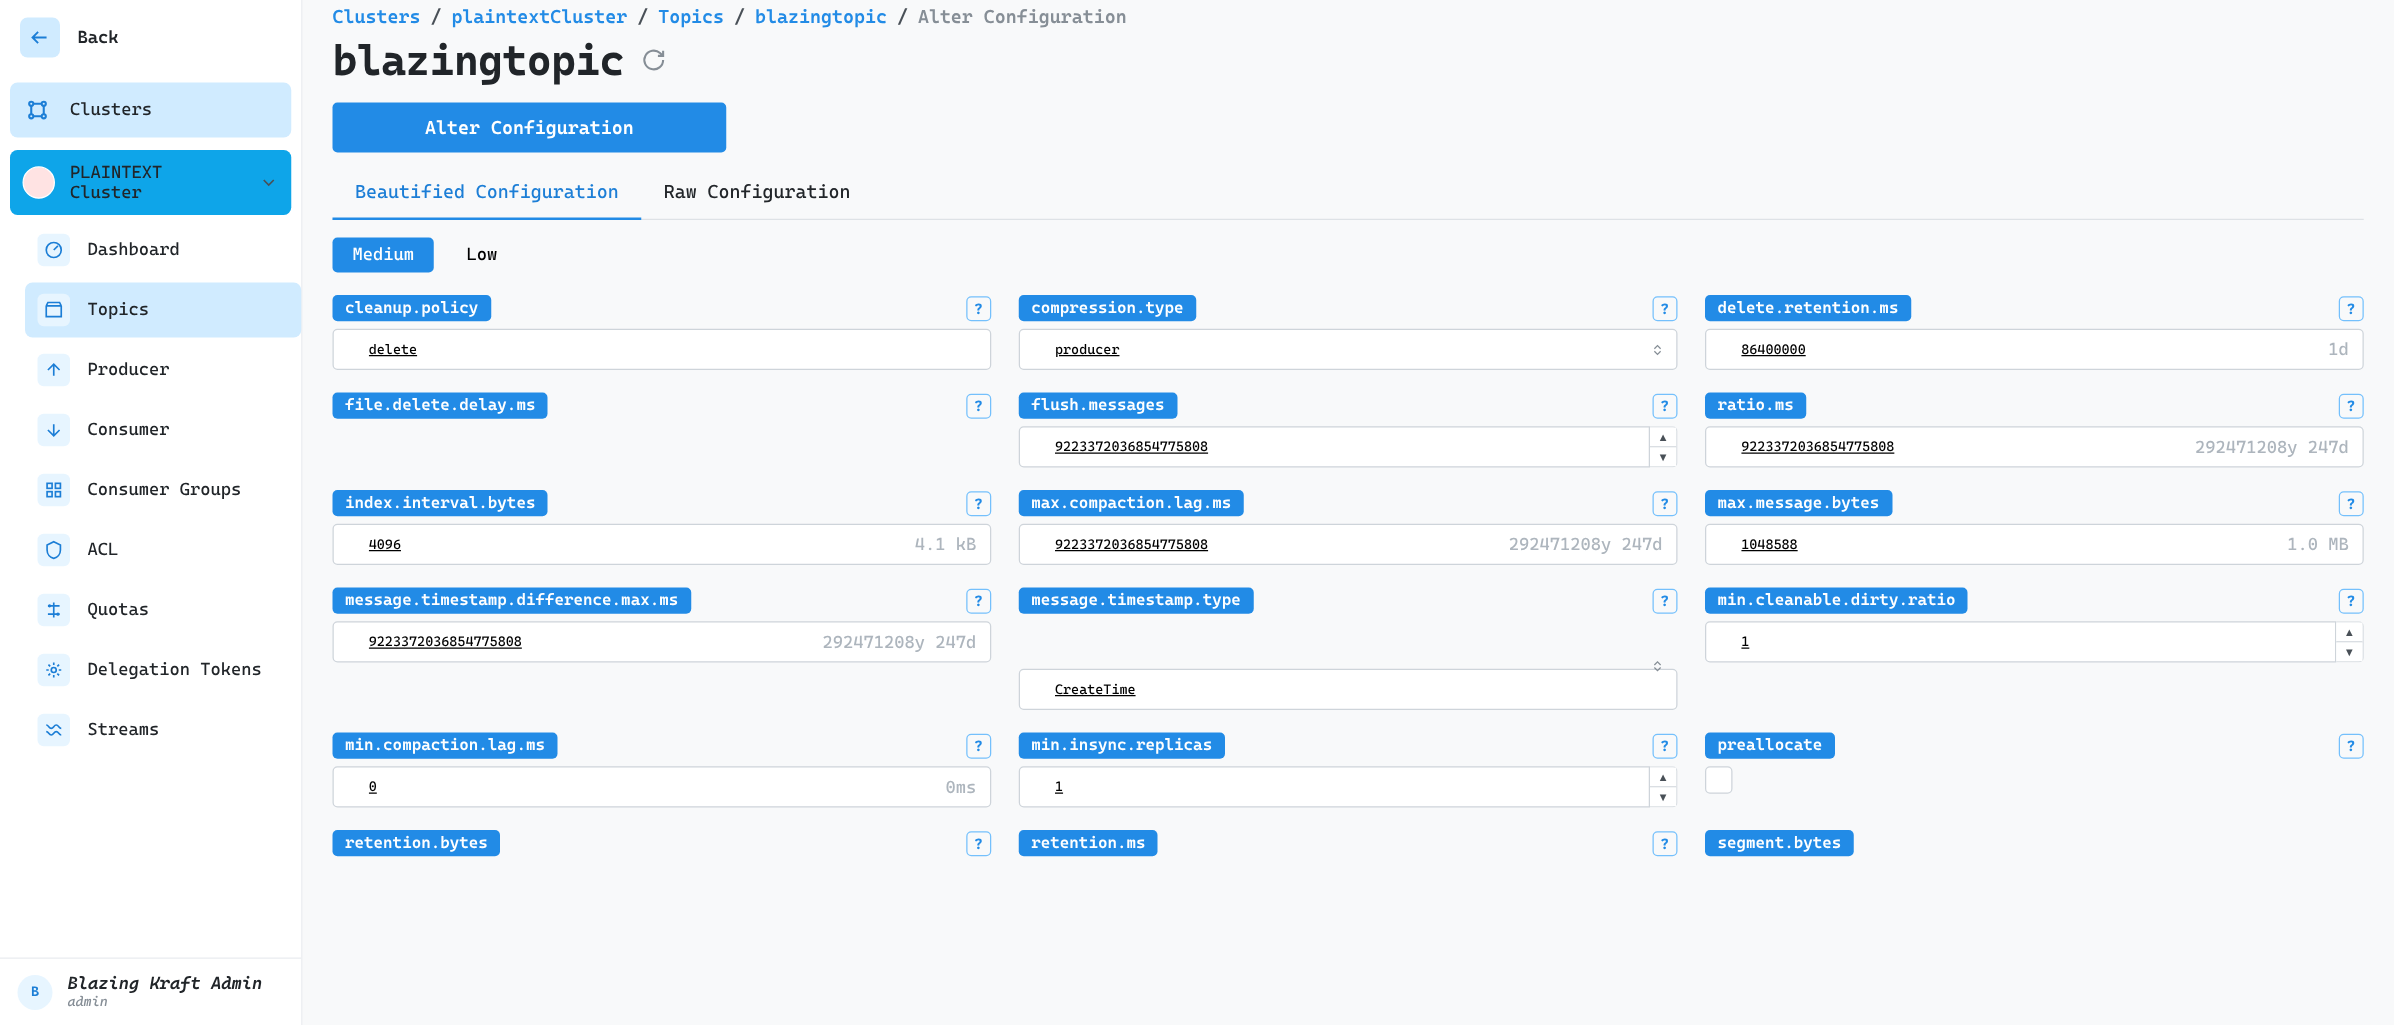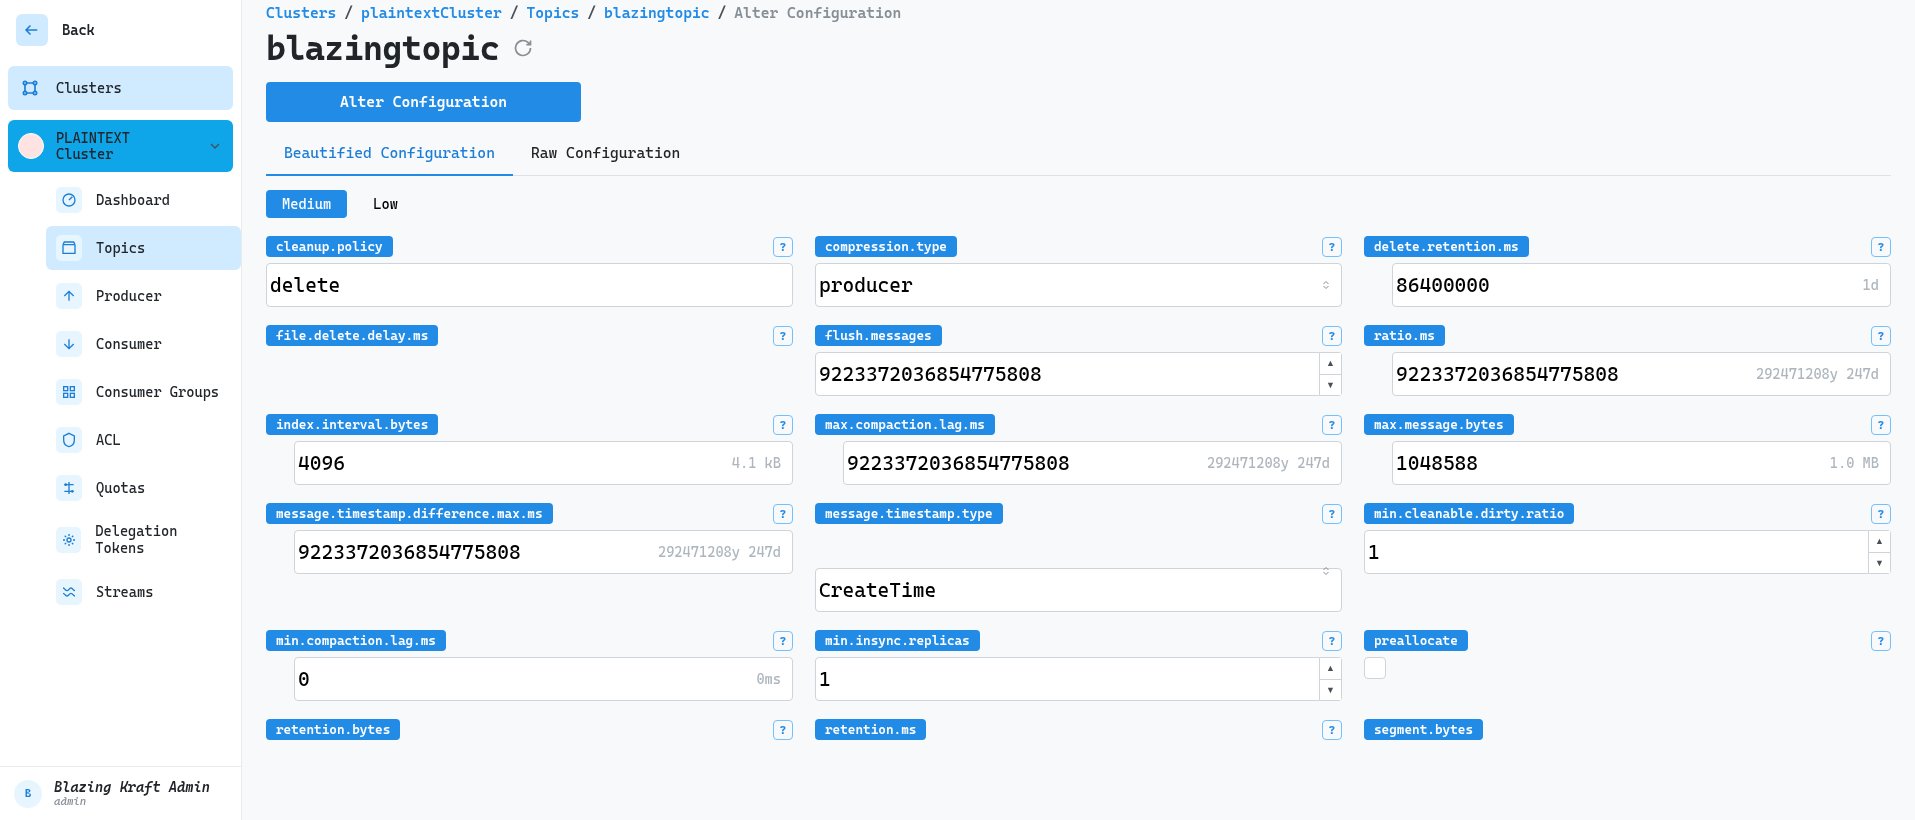--- a/index.html
+++ b/index.html
@@ -70,21 +70,21 @@
     }
     .cluster-dot {
       width: 26px;
       height: 26px;
       border-radius: 50%;
       background: #ffe3e3;
       border: 1px solid #fff;
     }
     .cluster-label { flex: 1; font-weight: 500; }
     .chevron { color: #495057; }
-    .subnav { padding-left: 20px; margin-left: 26px; }
+    .subnav { padding-left: 20px; }
     .subnav .nav-item { padding: 9px 10px; }
     .subnav .nav-item .icon-box {
       width: 26px;
       height: 26px;
       background: #e7f5ff;
       border-radius: 5px;
     }
     .subnav .nav-item.active { background: #d0ebff; }
     .user-footer {
       border-top: 1px solid #e9ecef;
@@ -212,27 +212,28 @@
     }
     .field-input-wrap {
       position: relative;
       display: flex;
       align-items: stretch;
     }
     .field-input {
       flex: 1;
       border: 1px solid #ced4da;
       border-radius: 4px;
-      padding: 9px 3px;
+      padding: 9px 28px;
       font-family: inherit;
-      font-size: 20px;
+      font-size: 11px;
       background: #fff;
       width: 100%;
-    }
-    .field-input.has-hint { padding-right: 130px; margin-left: 28px; }
+      text-decoration: underline;
+    }
+    .field-input.has-hint { padding-right: 130px; }
     .field-hint {
       position: absolute;
       right: 12px;
       top: 50%;
       transform: translateY(-50%);
       color: #adb5bd;
       font-size: 14px;
       pointer-events: none;
     }
     .field-select-caret {

